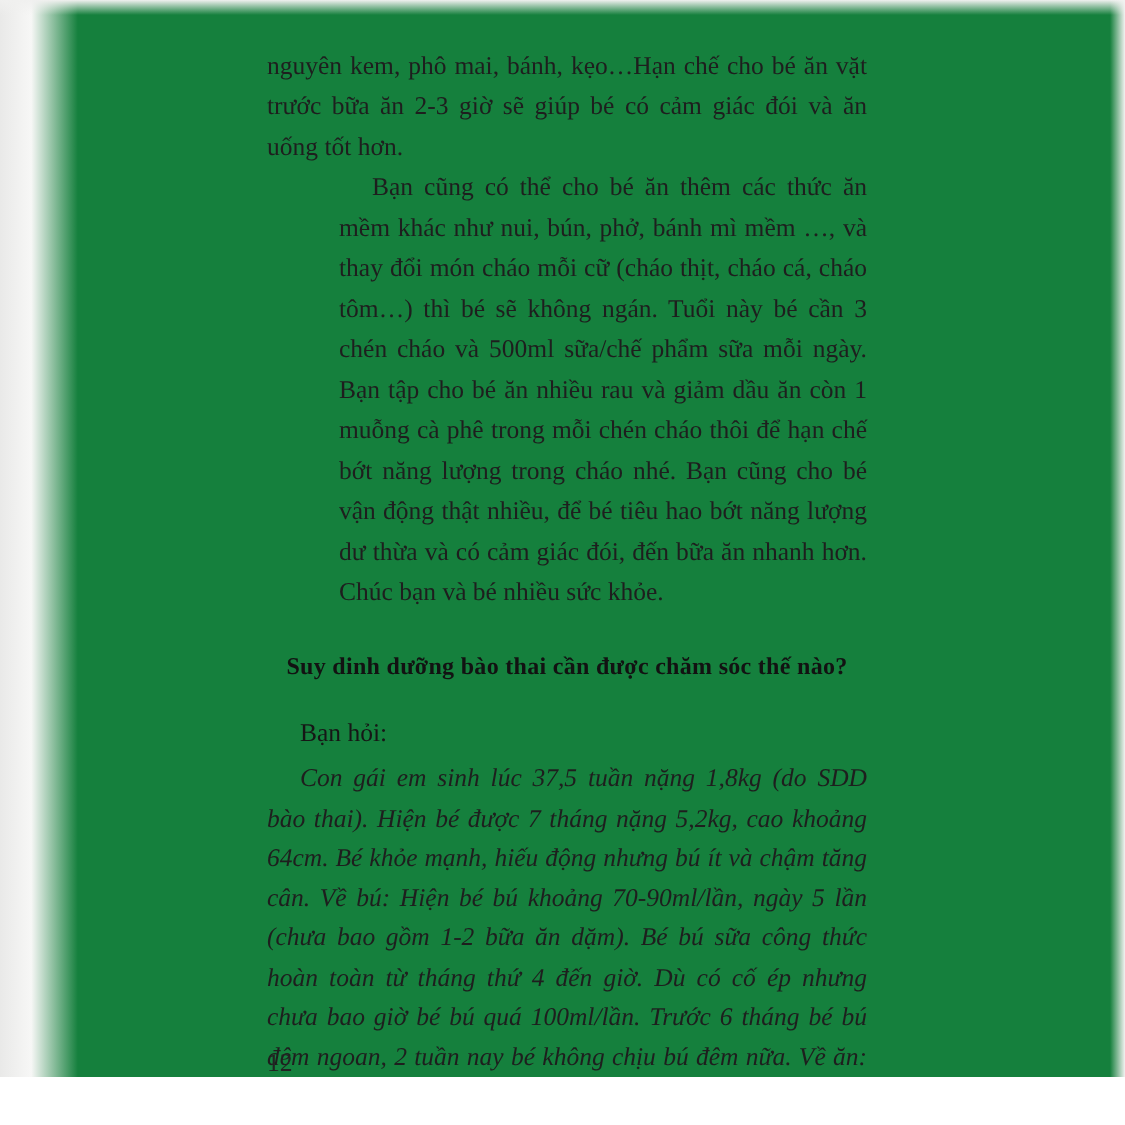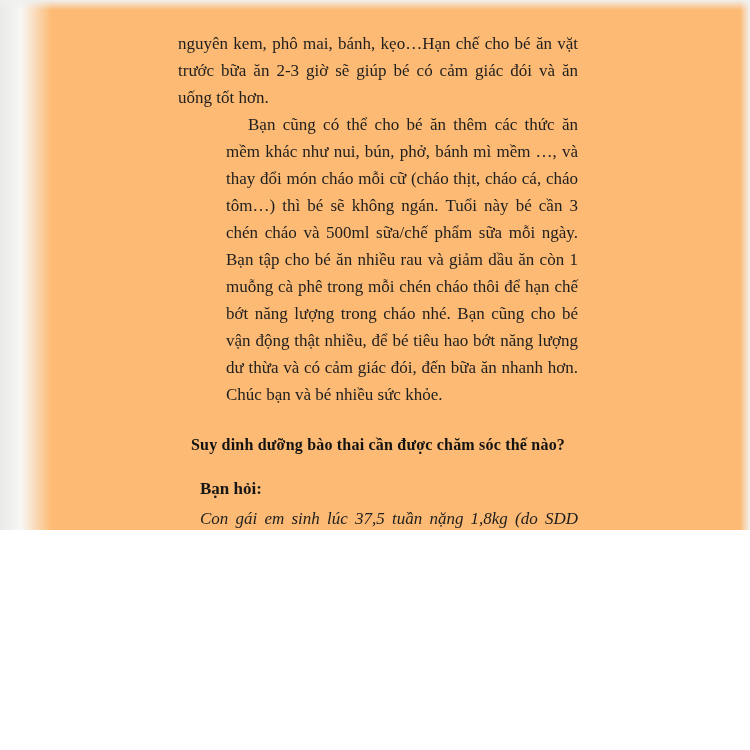--- a/index.html
+++ b/index.html
@@ -7,22 +7,22 @@
   body {
     width: 750px;
     height: 750px;
     background: #ffffff;
     font-family: "Liberation Serif", serif;
     overflow: hidden;
   }
   .scan-page {
     position: relative;
     width: 750px;
-    height: 530px;
-    background: #fdba74;
+    height: 718px;
+    background: #15803d;
     overflow: hidden;
   }
   
   .edge-left {
     position: absolute;
     left: 0; top: 0; bottom: 0;
     width: 52px;
     background: linear-gradient(to right, #e9e9e8 0%, #f7f7f6 40%, rgba(255,255,255,0) 100%);
     pointer-events: none;
   }
@@ -61,21 +61,21 @@
     margin: 22px 0 0 0;
     font-size: 16px;
     font-weight: bold;
     line-height: 29px;
     text-align: center;
     color: #121212;
     letter-spacing: 0.2px;
   }
   .q-label {
     margin: 16px 0 0 0;
-    font-weight: bold;
+    font-weight: normal;
     text-indent: 22px;
     text-align: left;
     color: #161616;
   }
   .q-text {
     margin: 4px 0 0 0;
     font-style: italic;
     text-indent: 22px;
     line-height: 26.5px;
   }

